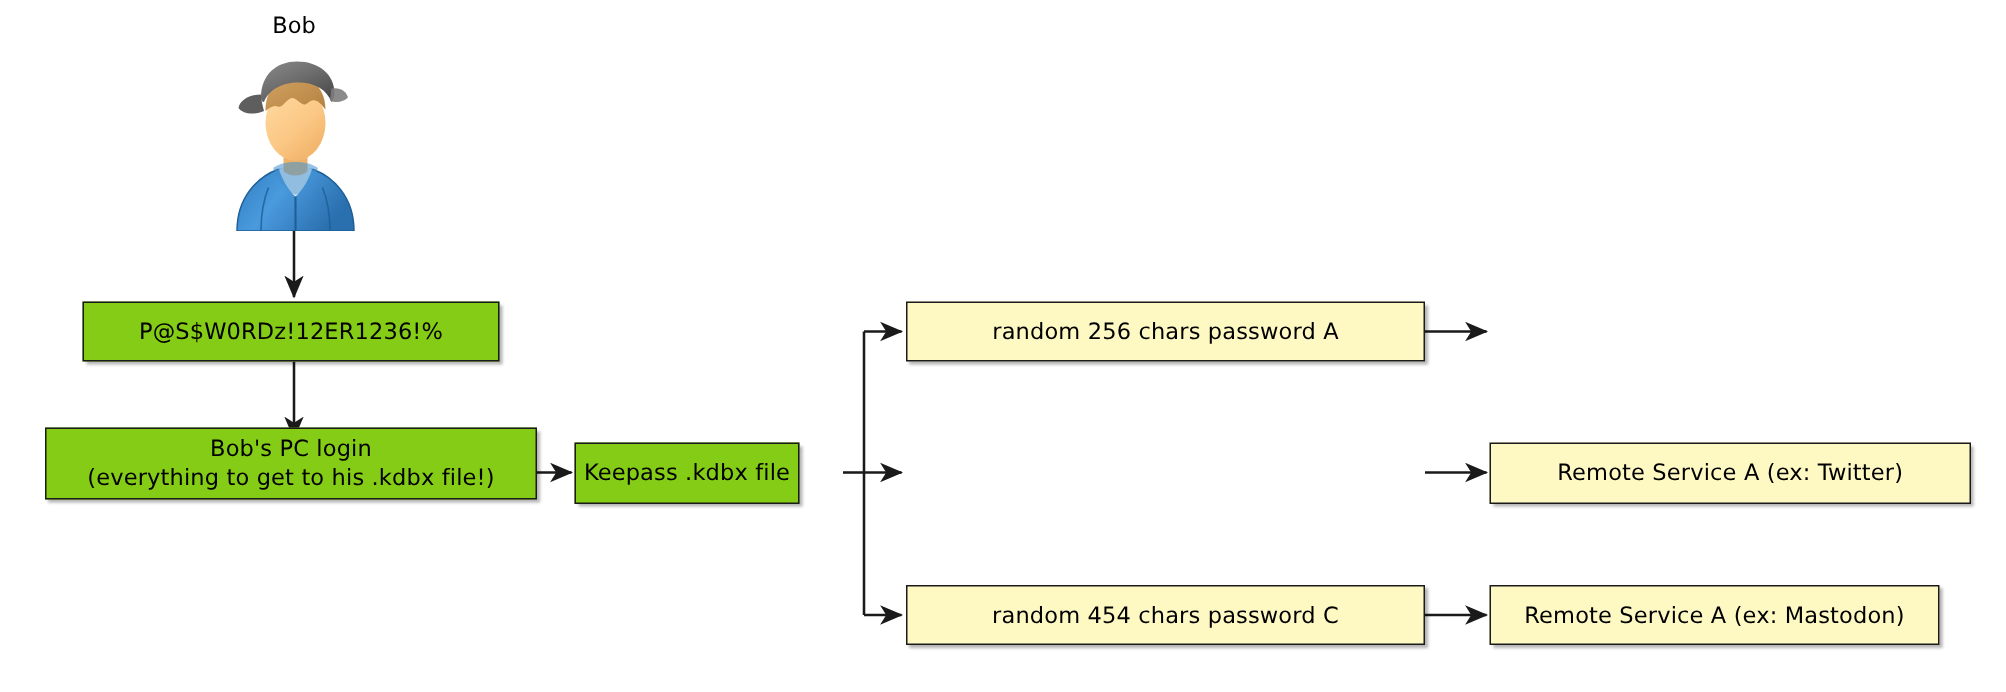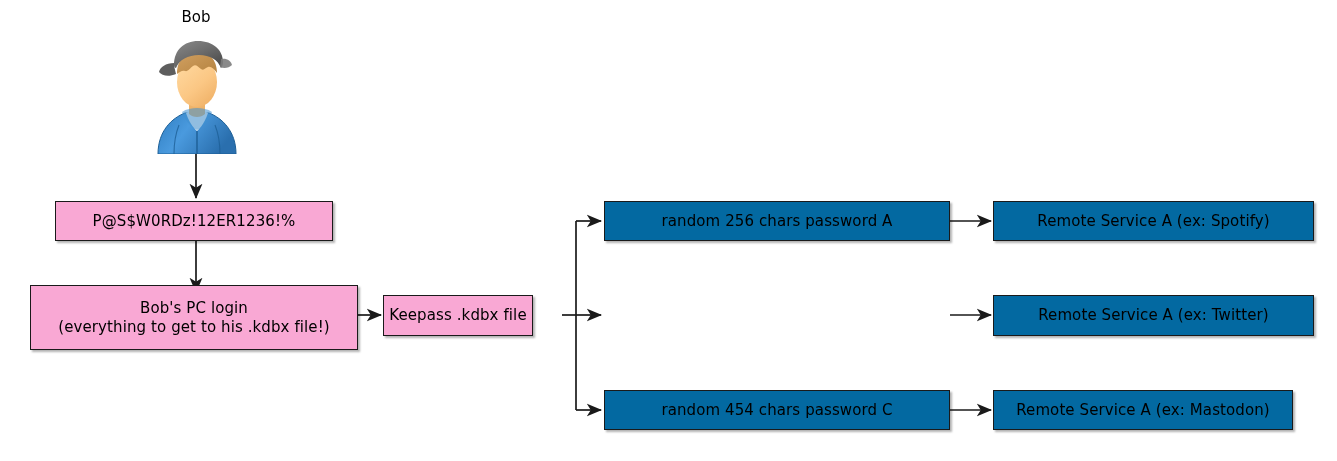--- a/index.html
+++ b/index.html
@@ -36,24 +36,24 @@
     text-align: center;
     border: 1.6px solid #1a1a1a;
     font-size: 15px;
     line-height: 19px;
     color: #000000;
     letter-spacing: 0.1px;
     box-shadow: 2px 2px 2px rgba(0,0,0,0.30);
     z-index: 5;
   }
   .node.orange {
-    background: #f9a8d4;
+    background: #84cc16;
   }
   .node.green {
-    background: #0369a1;
+    background: #fef9c3;
   }
   .node .line2 {
     display: block;
   }
   .plain-label {
     position: absolute;
     font-size: 15px;
     color: #000000;
     text-align: center;
     z-index: 5;
@@ -159,41 +159,38 @@
       <path d="M22,31 C14,31 8,35 7,40 C10,44 17,45 24,42
                C23,38 22,34 22,31 Z" fill="#5e5e5e"></path>
       <path d="M69,27 C75,26 79,29 80,33 C77,36 72,37 68,35 Z" fill="#7d7d7d" opacity="0.9"></path>
     </svg>
   </div>
 
   <div class="node orange" style="left:55px; top:201px; width:278px; height:40px;">
     <span>P@S$W0RDz!12ER1236!%</span>
   </div>
 
-  <div class="node orange" style="left:30px; top:285px; width:328px; height:65px;">
+  <div class="node orange" style="left:30px; top:285px; width:328px; height:48px;">
     <span>Bob's PC login</span>
     <span class="line2">(everything to get to his .kdbx file!)</span>
   </div>
 
   <div class="node orange" style="left:383px; top:295px; width:150px; height:41px;">
     <span>Keepass .kdbx file</span>
   </div>
 
   <div class="node green" style="left:604px; top:201px; width:346px; height:40px;">
     <span>random 256 chars password A</span>
   </div>
 
 
   <div class="node green" style="left:604px; top:390px; width:346px; height:40px;">
     <span>random 454 chars password C</span>
   </div>
 
-  <div class="node green" style="left:993px; top:201px; width:321px; height:40px;">
-    <span>Remote Service A (ex: Spotify)</span>
-  </div>
 
   <div class="node green" style="left:993px; top:295px; width:321px; height:41px;">
     <span>Remote Service A (ex: Twitter)</span>
   </div>
 
   <div class="node green" style="left:993px; top:390px; width:300px; height:40px;">
     <span>Remote Service A (ex: Mastodon)</span>
   </div>
 
 </div>

